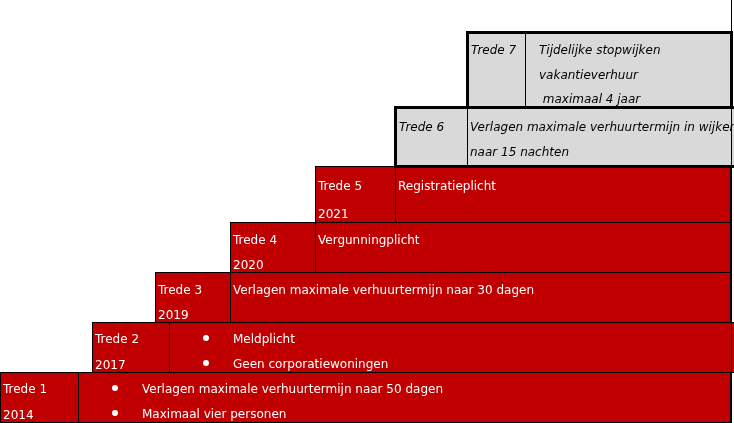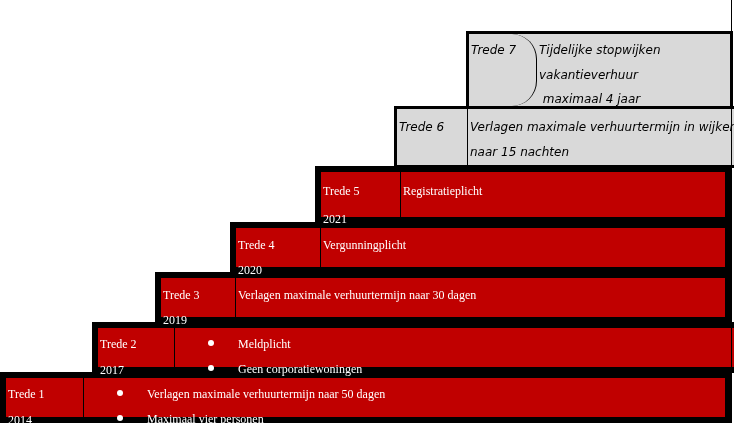--- a/index.html
+++ b/index.html
@@ -1,19 +1,19 @@
 <!DOCTYPE html>
 <html><head>
 <meta charset="utf-8">
 <style>
   html, body { margin:0; padding:0; background:#ffffff; }
   body { width:734px; height:423px; position:relative; overflow:hidden;
          font-family:"DejaVu Sans", sans-serif; font-size:12px; }
   .step { position:absolute; box-sizing:border-box; }
-  .red { background:#c00000; color:#ffffff; border:6px solid #000000;font-family:Liberation Serif, serif; }
+  .red { background:#c00000; color:#ffffff; border:1px solid #000000; }
   .grey { background:#d9d9d9; color:#000; border:3px solid #000; font-style:italic; }
   .cell { position:absolute; top:0; bottom:0; box-sizing:border-box; }
   .label { left:0; border-right:1px solid #000; padding-left:2px; }
   .content { right:0; padding-left:2px; }
   .line { position:absolute; left:2px; white-space:nowrap; line-height:14px; }
   .bul { position:absolute; white-space:nowrap; line-height:14px; }
   .dot { display:inline-block; width:6px; height:6px; border-radius:50%; background:#fff; margin-right:24px; vertical-align:middle; position:relative; top:-2px; }
   .vline { position:absolute; background:#000; }
 </style>
 </head>
@@ -75,21 +75,21 @@
   <div class="cell label" style="width:71px;">
     <span class="line" style="top:11px;">Trede 6</span>
   </div>
   <div class="cell content" style="left:71px;">
     <span class="line" style="top:11px;">Verlagen maximale verhuurtermijn in wijken</span>
     <span class="line" style="top:36px;">naar 15 nachten</span>
   </div>
 </div>
 
 <div class="step grey" style="left:466px;top:31px;width:267px;height:78px;">
-  <div class="cell label" style="width:68px;border-radius:25px;">
+  <div class="cell label" style="width:57px;">
     <span class="line" style="top:9px;">Trede 7</span>
   </div>
   <div class="cell content" style="left:68px;">
     <span class="line" style="top:9px;">Tijdelijke stopwijken</span>
     <span class="line" style="top:34px;">vakantieverhuur</span>
     <span class="line" style="top:58px;white-space:pre;"> maximaal 4 jaar</span>
   </div>
 </div>
 
 <div class="vline" style="left:731px;top:0;width:1px;height:423px;"></div>

